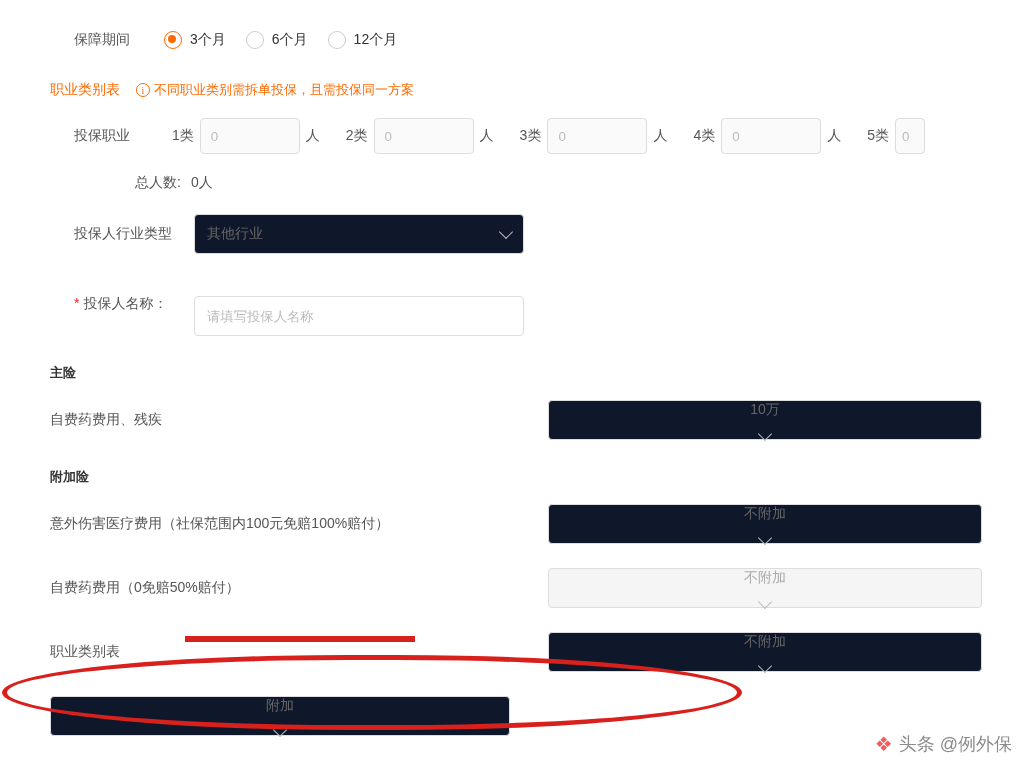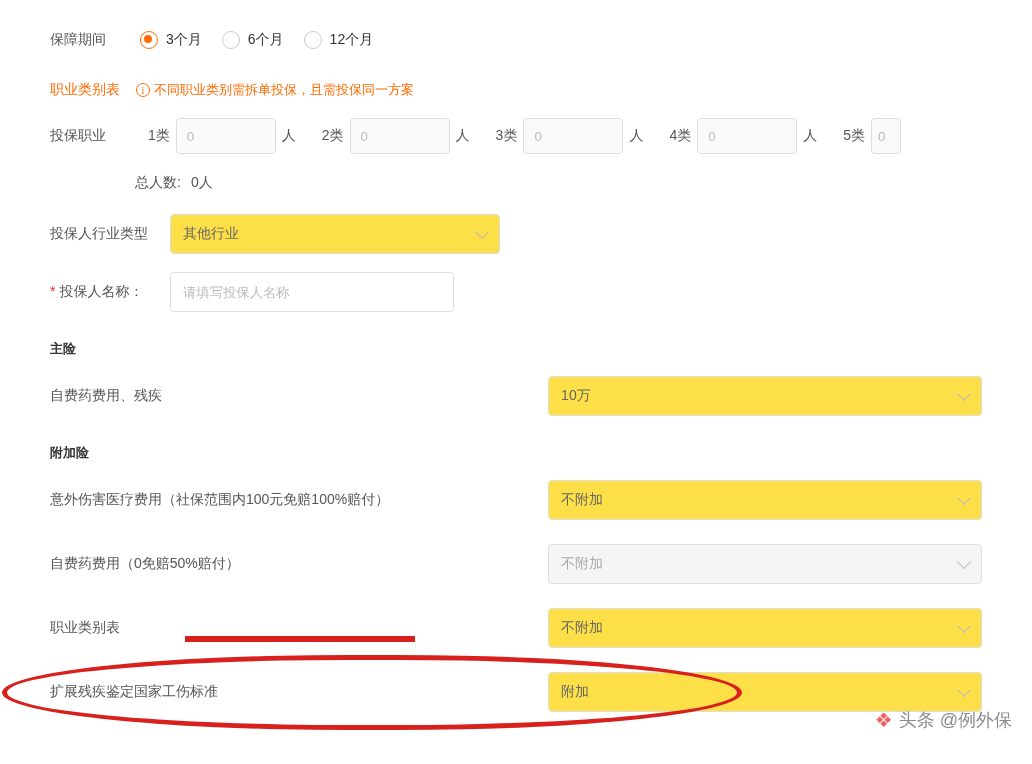--- a/index.html
+++ b/index.html
@@ -14,20 +14,21 @@
     }
     .form-row {
       display: flex;
       align-items: center;
       margin-bottom: 18px;
       min-height: 40px;
     }
     .label {
       min-width: 90px;
       color: #555;
+      margin-left: 24px;
     }
     .radio-group {
       display: flex;
       gap: 20px;
     }
     .radio-item {
       display: flex;
       align-items: center;
       gap: 8px;
       cursor: pointer;
@@ -106,36 +107,37 @@
       text-align: right;
     }
     .select-box {
       border: 1px solid #ddd;
       border-radius: 4px;
       height: 40px;
       display: flex;
       align-items: center;
       justify-content: space-between;
       padding: 0 12px;
-      background: #fde047;
+      background: #0f172a;
       cursor: pointer;
       color: #666;
     }
     .select-box.disabled {
       background: #f5f5f5;
       color: #aaa;
       cursor: not-allowed;
     }
     .select-industry { width: 330px; }
     .text-input {
-      width: 284px;
+      width: 330px;
       height: 40px;
       border: 1px solid #ddd;
       border-radius: 4px;
       padding: 0 12px;
+      margin-top: 24px;
     }
     .text-input::placeholder { color: #bbb; }
     .required-mark { color: #f5222d; margin-right: 4px; }
     .chevron-down {
       width: 10px; height: 10px;
       border-right: 1.5px solid #bbb;
       border-bottom: 1.5px solid #bbb;
       transform: rotate(45deg);
       margin-top: -4px;
     }
@@ -151,20 +153,21 @@
       margin-bottom: 24px;
     }
     .ins-label {
       width: 530px;
       color: #555;
       font-size: 14px;
     }
     .ins-select {
       width: 460px;
       max-width: 460px;
+      flex-direction: column;
     }
     .watermark {
       position: absolute;
       bottom: 10px;
       right: 20px;
       color: #777;
       font-size: 18px;
       display: flex;
       align-items: center;
       gap: 6px;
@@ -294,21 +297,20 @@
 
 <div class="ins-row">
   <div class="ins-label">职业类别表</div>
   <div class="select-box ins-select">
     <span>不附加</span>
     <span class="chevron-down"></span>
   </div>
 </div>
 
 <div class="ins-row" style="margin-bottom:10px;">
-  <div class="ins-label">扩展残疾鉴定国家工伤标准</div>
   <div class="select-box ins-select">
     <span>附加</span>
     <span class="chevron-down"></span>
   </div>
 </div>
 
 <div class="red-line" style="left:185px; top:636px; width:230px;"></div>
 <div class="red-circle-overlay" style="left:2px; top:655px; width:740px; height:75px; border-radius:370px / 40px;"></div>
 
 <div class="watermark">

